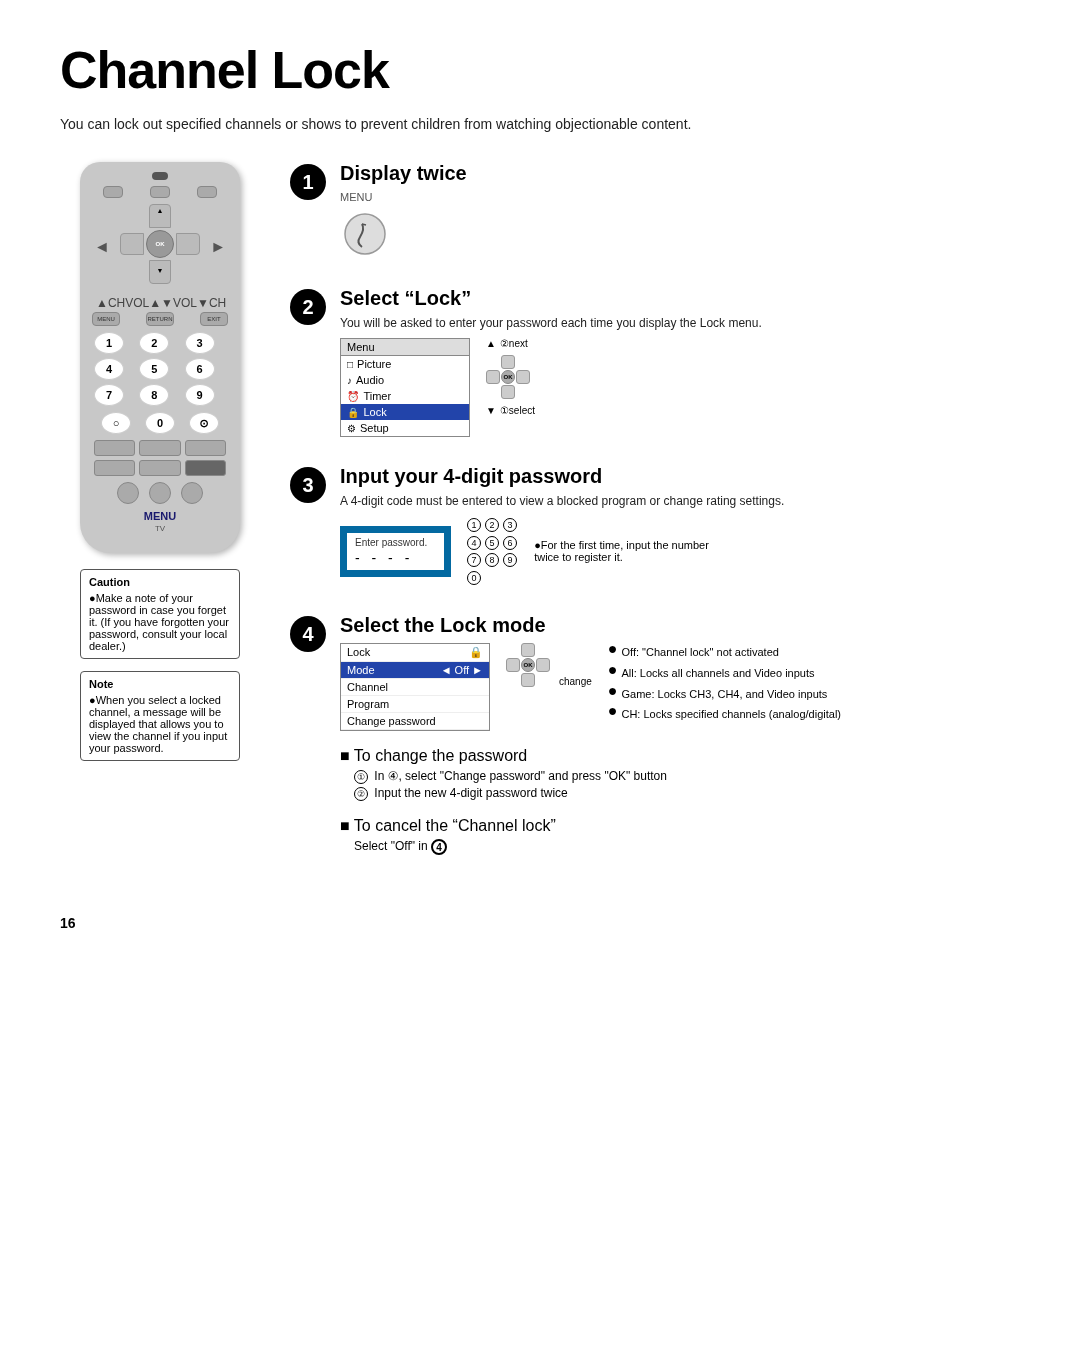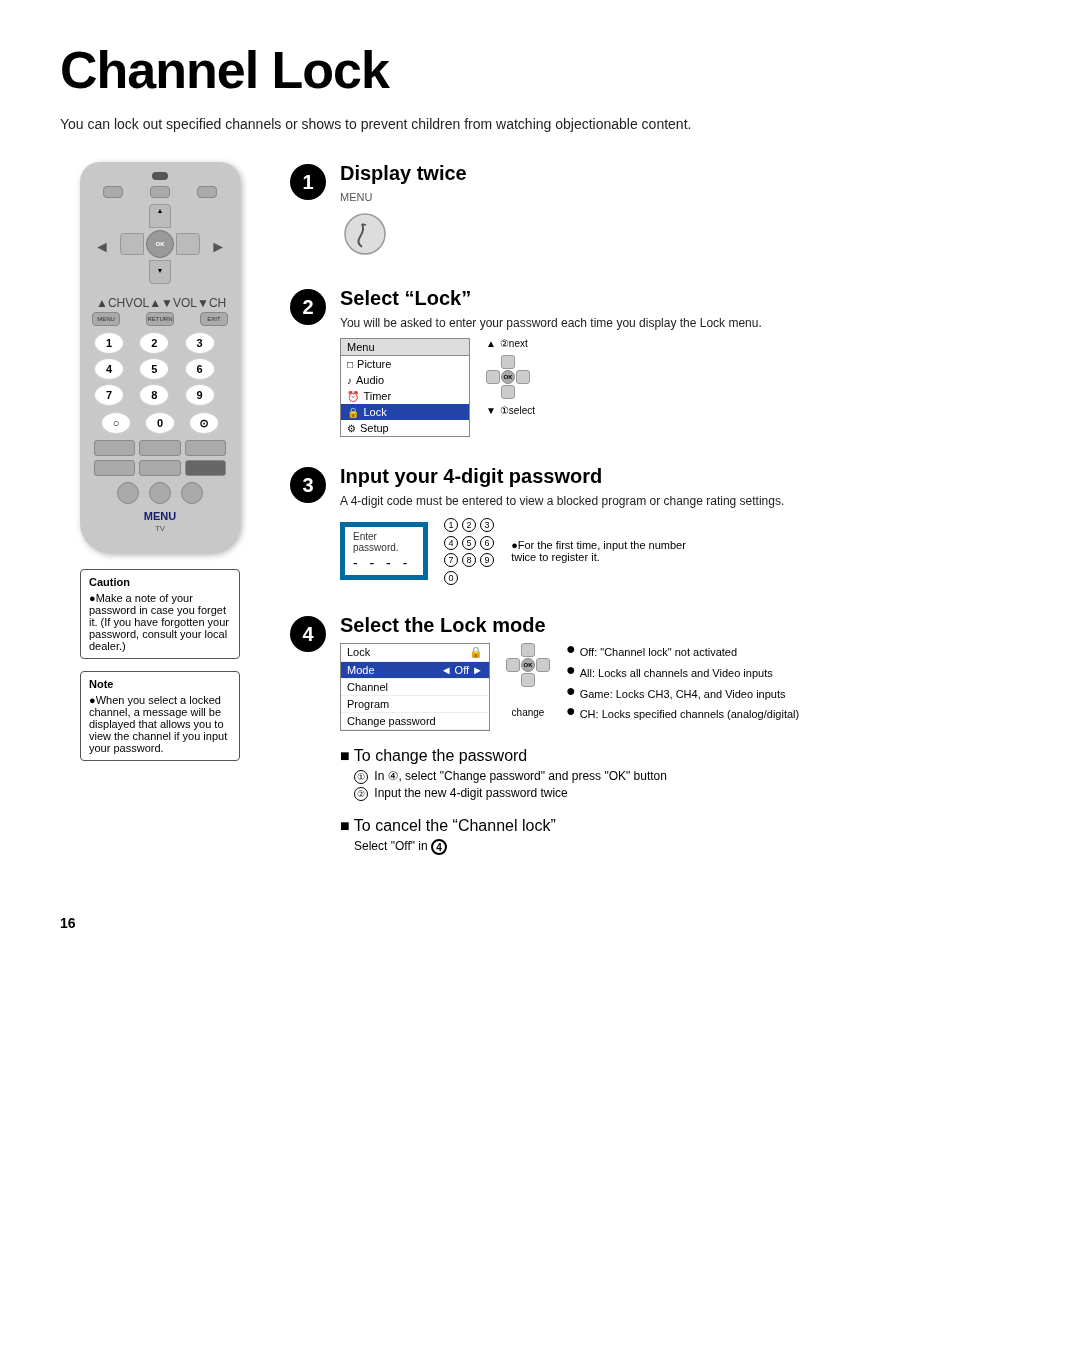--- a/index.html
+++ b/index.html
@@ -256,24 +256,24 @@
       color: #fff;
     }
     .menu-icon { font-size: 10px; }
     
     .password-screen {
       display: flex;
       align-items: center;
       gap: 16px;
     }
     .password-box {
-      border: 5px solid #0369a1;
+      border: 7px solid #0369a1;
       padding: 4px 8px;
       font-size: 11px;
-      width: 88px;
+      width: 111px;
     }
     .password-label { color: #333; margin-bottom: 2px; font-size: 10px; }
     .password-dots { font-size: 14px; letter-spacing: 4px; }
     .numpad-visual {
       font-size: 11px;
       line-height: 1.6;
     }
     .numpad-circle {
       display: inline-flex;
       align-items: center;
@@ -581,21 +581,21 @@
             <div class="lock-screen-row">
               <span class="row-label">Program</span>
               <span class="row-value"></span>
             </div>
 
             <div class="lock-screen-row">
               <span class="row-label">Change password</span>
             </div>
           </div>
 
-          <div style="display:flex;flex-direction:column;align-items:center;gap:20px;">
+          <div style="display:flex;align-items:flex-end;gap:9px;">
             <div style="position:relative;width:44px;height:44px;">
               <div style="position:absolute;top:0;left:50%;transform:translateX(-50%);width:14px;height:14px;background:#ccc;border:1px solid #999;border-radius:3px;"></div>
               <div style="position:absolute;bottom:0;left:50%;transform:translateX(-50%);width:14px;height:14px;background:#ccc;border:1px solid #999;border-radius:3px;"></div>
               <div style="position:absolute;left:0;top:50%;transform:translateY(-50%);width:14px;height:14px;background:#ccc;border:1px solid #999;border-radius:3px;"></div>
               <div style="position:absolute;right:0;top:50%;transform:translateY(-50%);width:14px;height:14px;background:#ccc;border:1px solid #999;border-radius:3px;"></div>
               <div style="position:absolute;top:50%;left:50%;transform:translate(-50%,-50%);width:14px;height:14px;background:#aaa;border-radius:50%;border:1px solid #888;display:flex;align-items:center;justify-content:center;font-size:6px;font-weight:bold;">OK</div>
             </div>
             <div style="font-size:10px;">change</div>
           </div>
 

